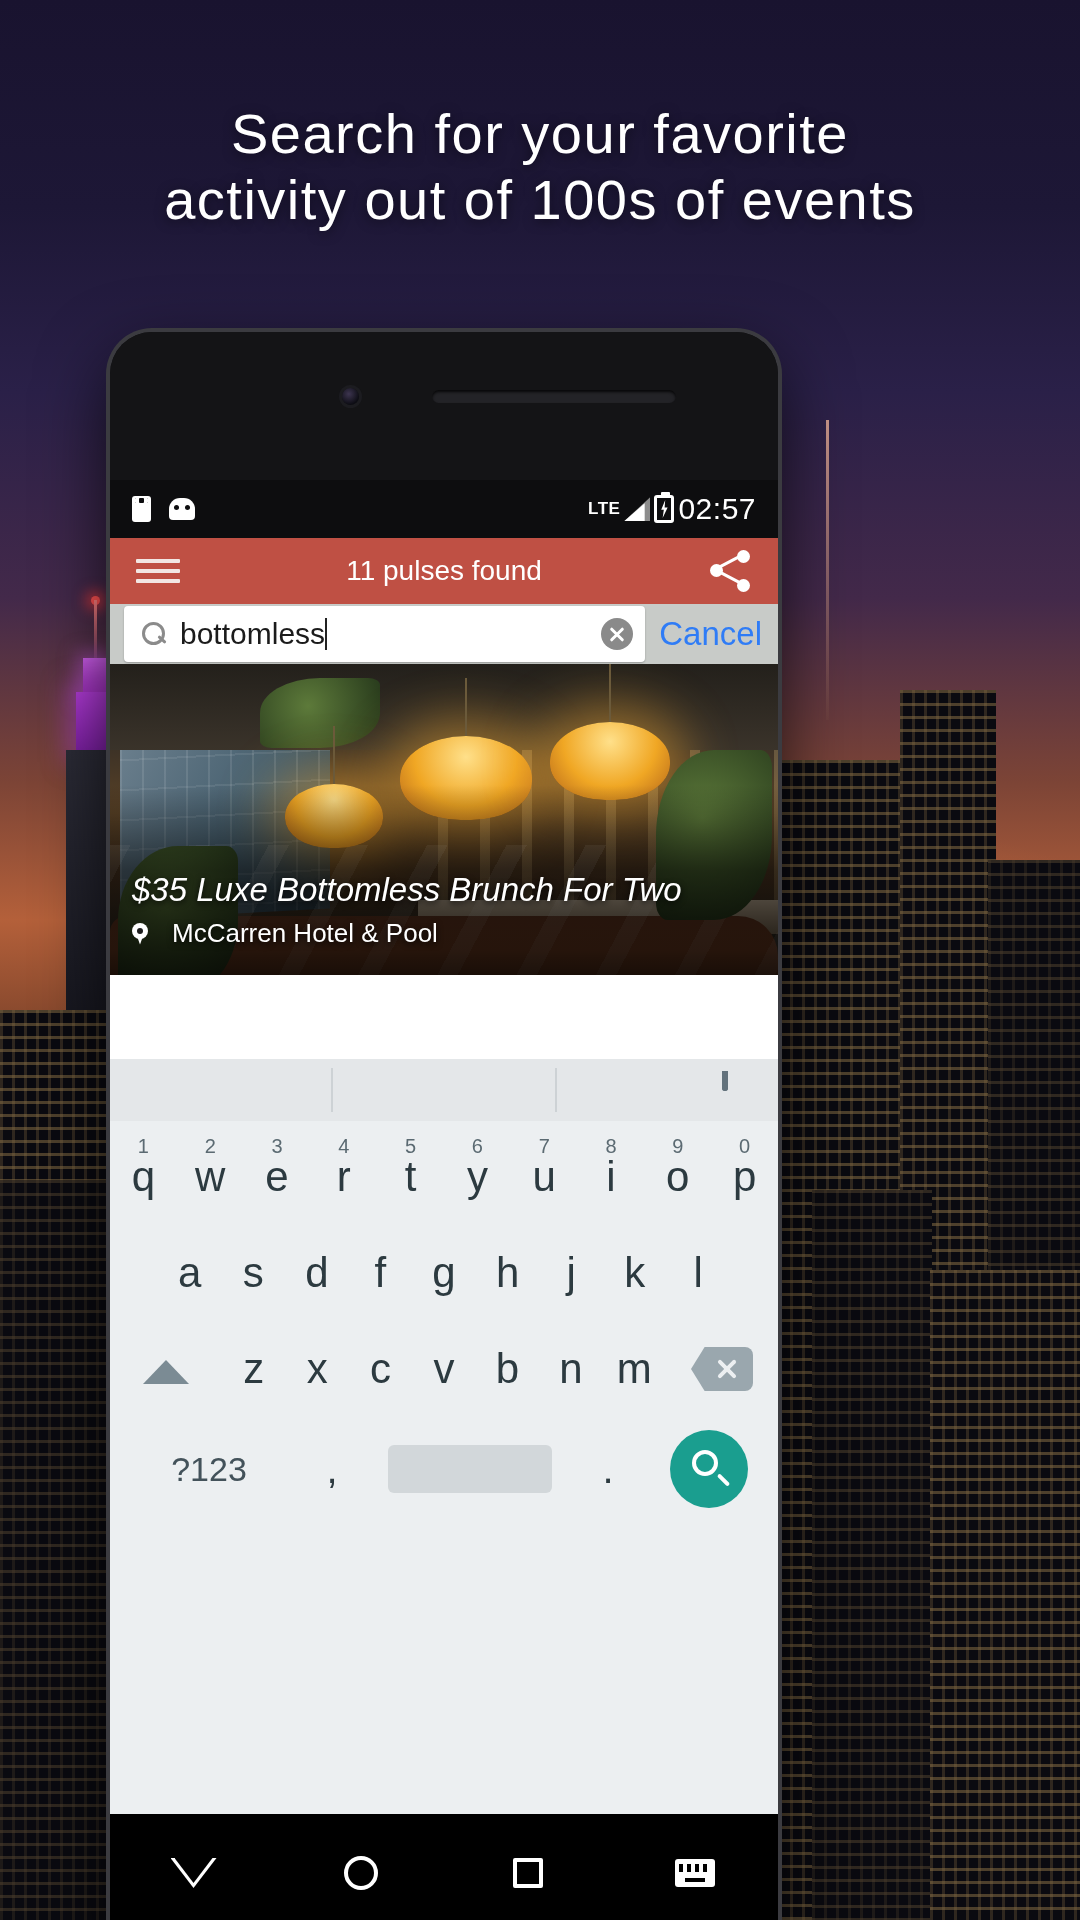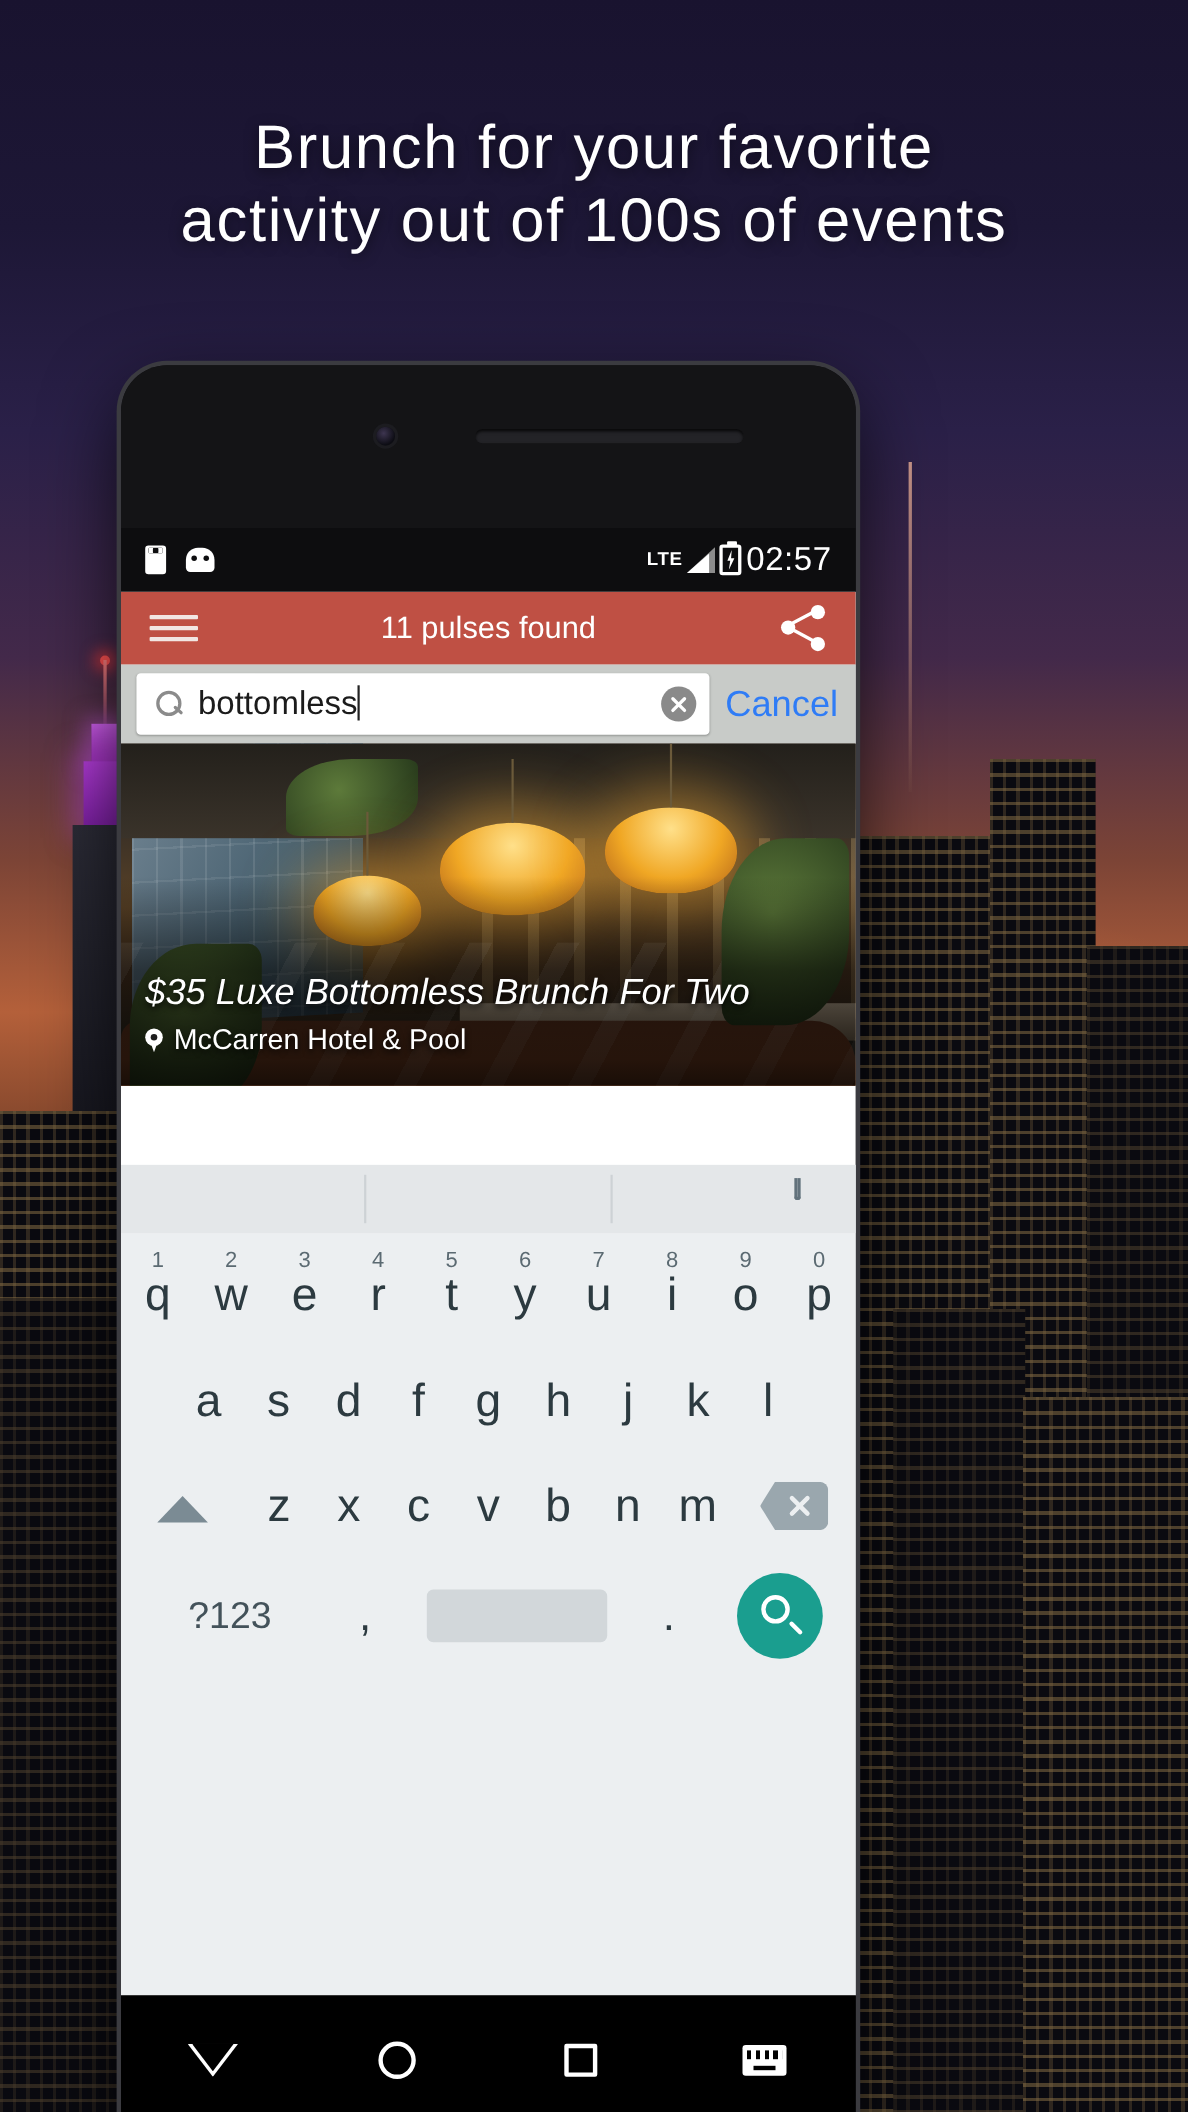--- a/index.html
+++ b/index.html
@@ -122,21 +122,21 @@
   .share i { position:absolute; width:13px; height:13px; border-radius:50%; background:#fff; }
   .share .d1 { right:2px; top:1px; }
   .share .d2 { left:2px; top:15px; }
   .share .d3 { right:2px; bottom:1px; }
   .share .l1,.share .l2 { width:24px; height:3px; background:#fff; border-radius:2px; }
   .share .l1 { left:10px; top:11px; transform:rotate(-28deg); }
   .share .l2 { left:10px; top:27px; transform:rotate(28deg); }
 
   
   .searchrow {
-    height:72px; background:#c8cbc8; display:flex; align-items:center; padding:0 10px 0 14px; gap:10px;
+    height:60px; background:#c8cbc8; display:flex; align-items:center; padding:0 10px 0 14px; gap:10px;
   }
   .searchbox {
     flex:1; height:56px; background:#fff; border-radius:4px;
     display:flex; align-items:center; padding:0 12px 0 18px; gap:14px;
     box-shadow:0 1px 2px rgba(0,0,0,.25);
   }
   .mag { width:24px; height:24px; position:relative; flex:none; }
   .mag::before{ content:""; position:absolute; left:0; top:0; width:17px; height:17px;
     border:3px solid #8b8b8b; border-radius:50%; }
   .mag::after{ content:""; position:absolute; left:15px; top:16px; width:10px; height:3px;
@@ -183,21 +183,21 @@
   .plant { position:absolute; border-radius:50% 10% 50% 10%;
     background:radial-gradient(circle at 40% 40%, #5d7a3a, #24361a); }
   .plant.p1 { left:8px; top:182px; width:120px; height:150px; }
   .plant.p2 { right:6px; top:86px; width:116px; height:170px; }
   .plant.p3 { left:150px; top:14px; width:120px; height:70px; }
   .card-shade { position:absolute; left:0; right:0; bottom:0; height:190px;
     background:linear-gradient(rgba(0,0,0,0), rgba(0,0,0,.55) 45%, rgba(0,0,0,.78)); }
   .card-txt { position:absolute; left:22px; right:16px; bottom:26px; color:#fff; }
   .card-title { font-size:33px; font-style:italic; line-height:1.1;
     text-shadow:0 2px 6px rgba(0,0,0,.85); white-space:nowrap; }
-  .card-venue { display:flex; align-items:center; gap:10px; margin-top:10px;
+  .card-venue { display:flex; align-items:center; gap:24px; margin-top:10px;
     font-size:26px; text-shadow:0 2px 6px rgba(0,0,0,.85); }
   .pin { width:16px; height:22px; flex:none; position:relative; }
   .pin::before{ content:""; position:absolute; left:0; top:0; width:16px; height:16px;
     border-radius:50% 50% 50% 50%; background:#fff; }
   .pin::after{ content:""; position:absolute; left:4px; top:11px; width:8px; height:11px;
     background:#fff; clip-path:polygon(50% 100%,0 0,100% 0); }
   .pin i { position:absolute; left:5px; top:5px; width:6px; height:6px; border-radius:50%; background:#1d1d1d; z-index:2;}
 
   
   .kb { position:absolute; left:0; right:0; bottom:0; top:521px; background:#eceff1; }
@@ -275,21 +275,21 @@
   <div class="blk" style="left:0px;top:1010px;width:120px;height:910px;"></div>
   <div class="blk dim" style="left:0px;top:1180px;width:118px;height:740px;"></div>
   <div class="blk" style="left:778px;top:760px;width:132px;height:1160px;"></div>
   <div class="blk" style="left:900px;top:690px;width:96px;height:1230px;"></div>
   <div class="blk dim" style="left:988px;top:860px;width:92px;height:1060px;"></div>
   <div class="blk dim" style="left:812px;top:1190px;width:120px;height:730px;"></div>
   <div class="blk" style="left:930px;top:1270px;width:150px;height:650px;"></div>
 </div>
 
 <div class="headline">
-  <div>Brunch for your favorite</div>
+  <div>Search for your favorite</div>
   <div>activity out of 100s of events</div>
 </div>
 
 <div id="phone">
 
   <div class="phone-top">
     <div class="cam"></div>
     <div class="speaker"></div>
   </div>
 

